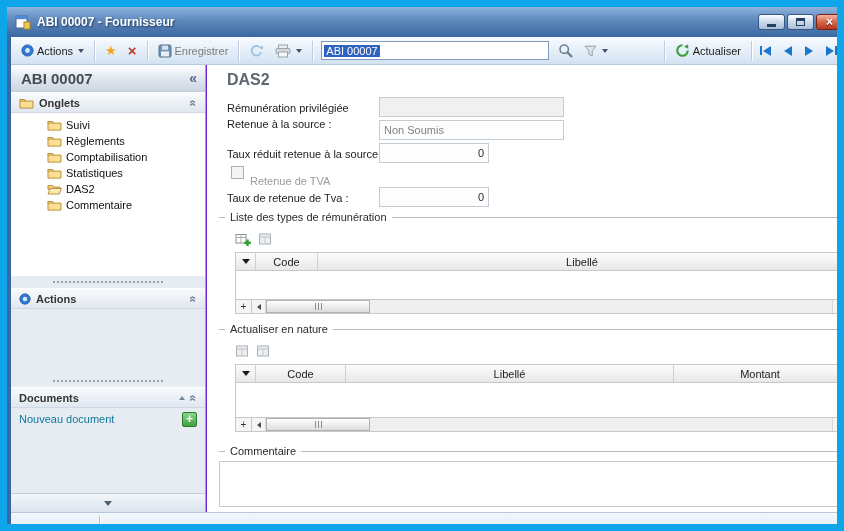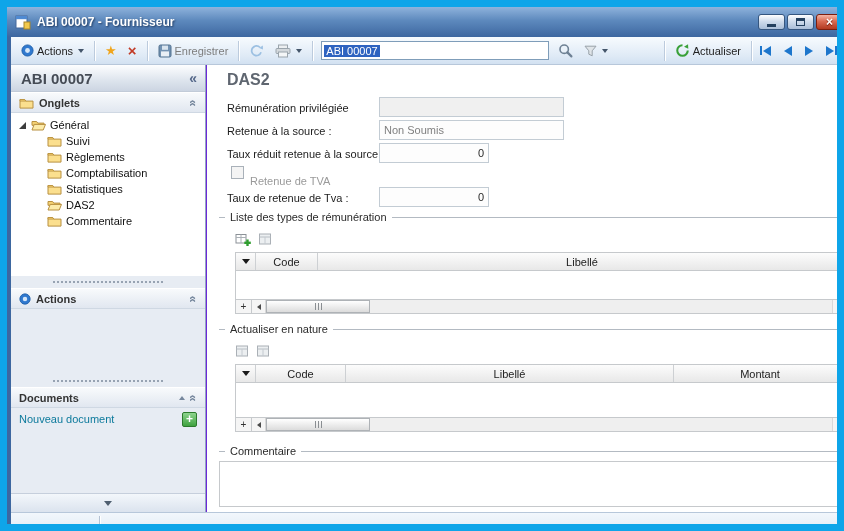--- a/index.html
+++ b/index.html
@@ -253,27 +253,20 @@
         <svg class="fico" width="15" height="12">
             <use href="#sym-folder"></use>
           </svg>
         <span>Onglets</span>
         <span class="right">
             <span class="chev-up">«</span>
           </span>
       </div>
 
       <div class="tree">
-        <div class="trow lvl0">
-          <span class="expander"></span>
-          <svg class="fico" width="15" height="12">
-              <use href="#sym-folder-open"></use>
-            </svg>
-          <span>Général</span>
-        </div>
         <div class="trow">
           <svg class="fico" width="15" height="12">
               <use href="#sym-folder"></use>
             </svg>
           <span>Suivi</span>
         </div>
         <div class="trow">
           <svg class="fico" width="15" height="12">
               <use href="#sym-folder"></use>
             </svg>
@@ -346,21 +339,21 @@
         <span class="tri-down"></span>
       </div>
     </div>
 
     <div class="main">
       <div class="m-title">DAS2</div>
 
       <div class="flabel" style="top:37px">Rémunération privilégiée</div>
       <div class="finput disabled" style="left:172px;top:32px;width:185px"></div>
 
-      <div class="flabel" style="top:60px">Retenue à la source :</div>
+      <div class="flabel" style="top:53px">Retenue à la source :</div>
       <div class="finput" style="left:172px;top:55px;width:185px">
         <span>Non Soumis</span>
       </div>
 
       <div class="flabel" style="top:83px">Taux réduit retenue à la source :</div>
       <div class="finput num" style="left:172px;top:78px;width:110px">
         <span>0</span>
       </div>
 
       <div class="checkbox" style="left:24px;top:101px"></div>

